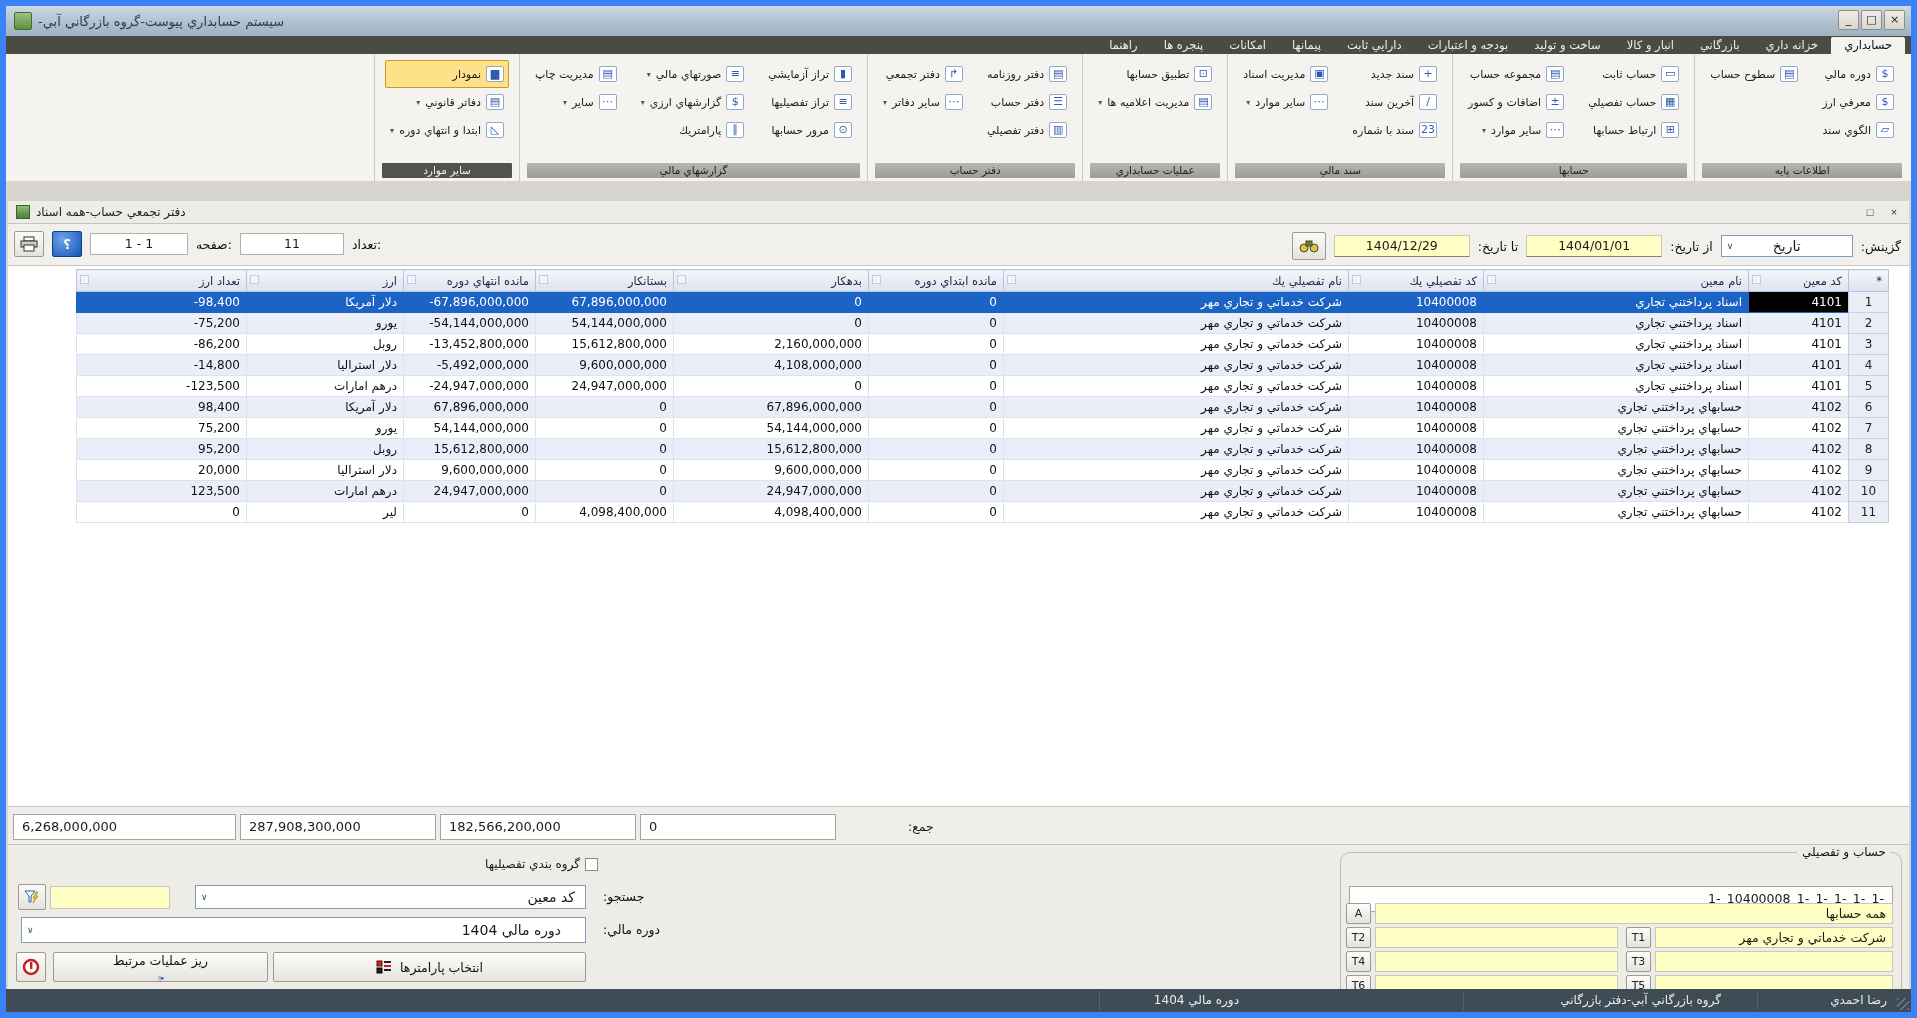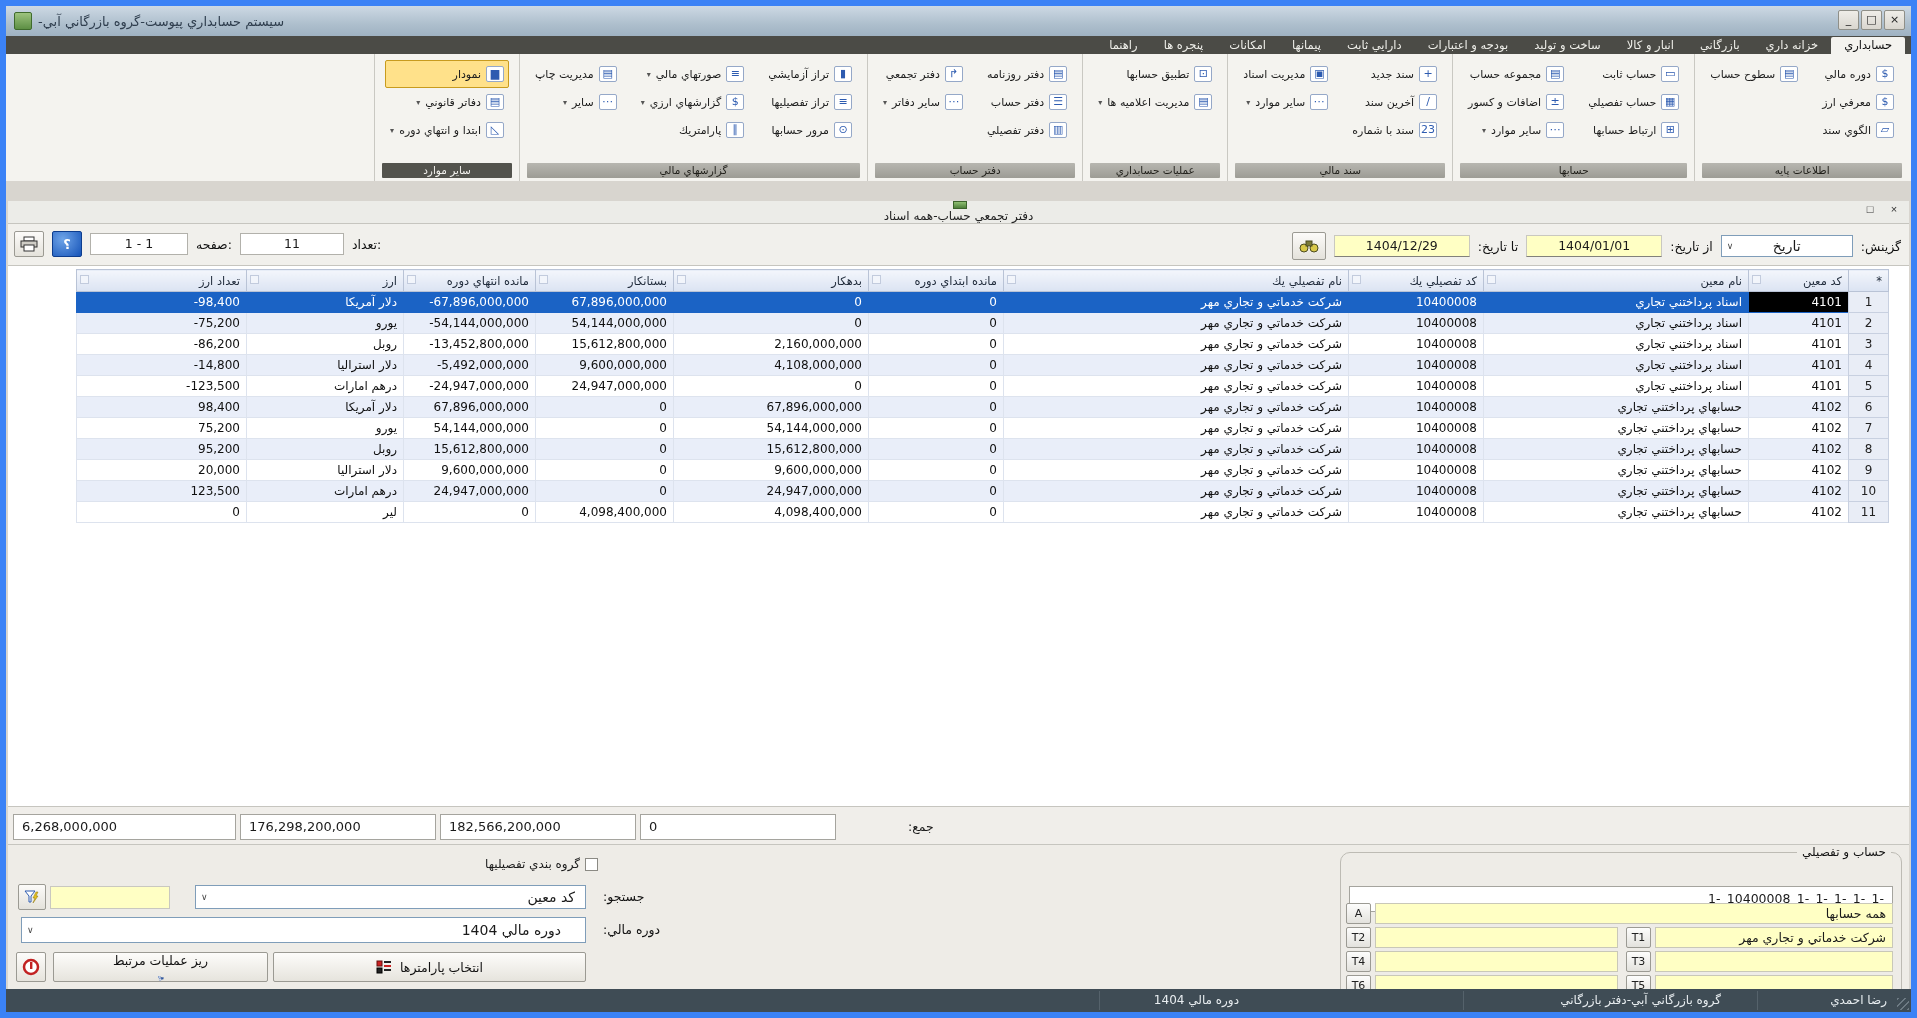--- a/index.html
+++ b/index.html
@@ -29,21 +29,21 @@
   .ritem { height:28px; display:flex; align-items:center; gap:5px; padding:0 4px; white-space:nowrap; cursor:default; border:1px solid transparent; border-radius:2px; }
   .ritem.hl { background:#ffe18a; border-color:#c89b1e; }
   .ic { width:18px; height:16px; border:1px solid #95a8c8; background:#fff; color:#2d5bb0; font-size:11px; line-height:14px; text-align:center; border-radius:2px; flex:0 0 auto; }
   .rlabel { font-size:11px; color:#1c1c1c; }
   .arr { font-size:8px; color:#555; }
   .rg-cap { height:15px; margin:2px 1px 3px; background:linear-gradient(#b7b6b0,#9d9c95); color:#201f1a; font-size:10.5px; line-height:15px; text-align:center; border-radius:1px; padding:0 8px; }
   .rg-cap.dark { background:#53534d; color:#f4f3ef; }
 
   
   .mdi { position:absolute; top:175px; left:0; right:0; height:820px; background:#d8d5cf; }
-  .docbar { position:absolute; top:20px; left:2px; right:2px; height:23px; background:#ececе8; background:#ecece8; display:flex; align-items:center; direction:ltr; border-bottom:1px solid #c6c5bf;flex-direction:column; }
+  .docbar { position:absolute; top:20px; left:2px; right:2px; height:23px; background:#ececе8; background:#ecece8; display:flex; align-items:center; direction:ltr; border-bottom:1px solid #c6c5bf; }
   .doc-icon { width:14px; height:14px; margin:0 6px 0 8px; background:linear-gradient(#8fbf72,#4e7f3a); border:1px solid #3c632c; }
   .doc-title { font-size:12px; color:#222; direction:rtl; }
   .doc-buttons { position:absolute; right:6px; display:flex; gap:6px; }
   .doc-btn { width:18px; height:16px; font-size:11px; line-height:15px; text-align:center; color:#333; background:transparent; border:none; cursor:default; }
 
   .toolbar { position:absolute; top:43px; left:2px; right:2px; height:42px; background:#f1f0ec; border-bottom:1px solid #c6c5bf; }
   .tb-right { position:absolute; right:8px; top:8px; display:flex; align-items:center; gap:8px; }
   .tb-left { position:absolute; left:6px; top:7px; display:flex; align-items:center; gap:8px; direction:ltr; }
   .tb-label { font-size:12.5px; color:#111; }
   .combo { background:#fff; border:1px solid #7f9db9; height:22px; display:flex; align-items:center; position:relative; }
@@ -562,21 +562,21 @@
               <td class="num">0</td>
             </tr>
           </tbody>
         </table>
     </div>
 
     <div class="sumrow">
       <span class="sum-label">جمع:</span>
       <div class="sfield" style="left:632px;width:196px">0</div>
       <div class="sfield" style="left:432px;width:196px">182,566,200,000</div>
-      <div class="sfield" style="left:232px;width:196px">176,298,200,000</div>
+      <div class="sfield" style="left:232px;width:196px">287,908,300,000</div>
       <div class="sfield" style="left:5px;width:223px">6,268,000,000</div>
     </div>
 
     <div class="bottom">
 
       <div class="acc-group">
         <span class="acc-cap">حساب و تفصيلي</span>
         <div class="path-field">1-_10400008_1-_1-_1-_1-_1-</div>
         <div class="acc-rows" id="accrows">
             <div class="acc-row">

